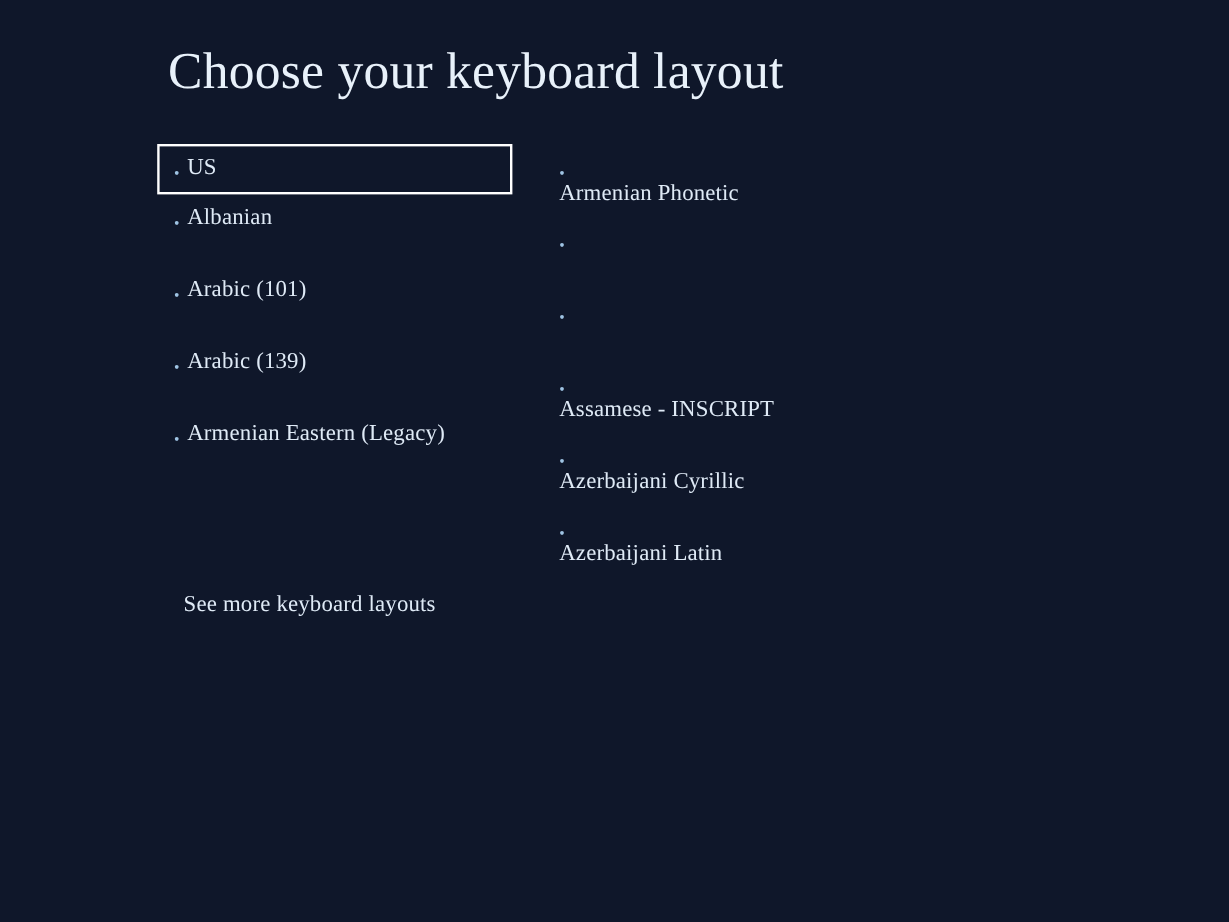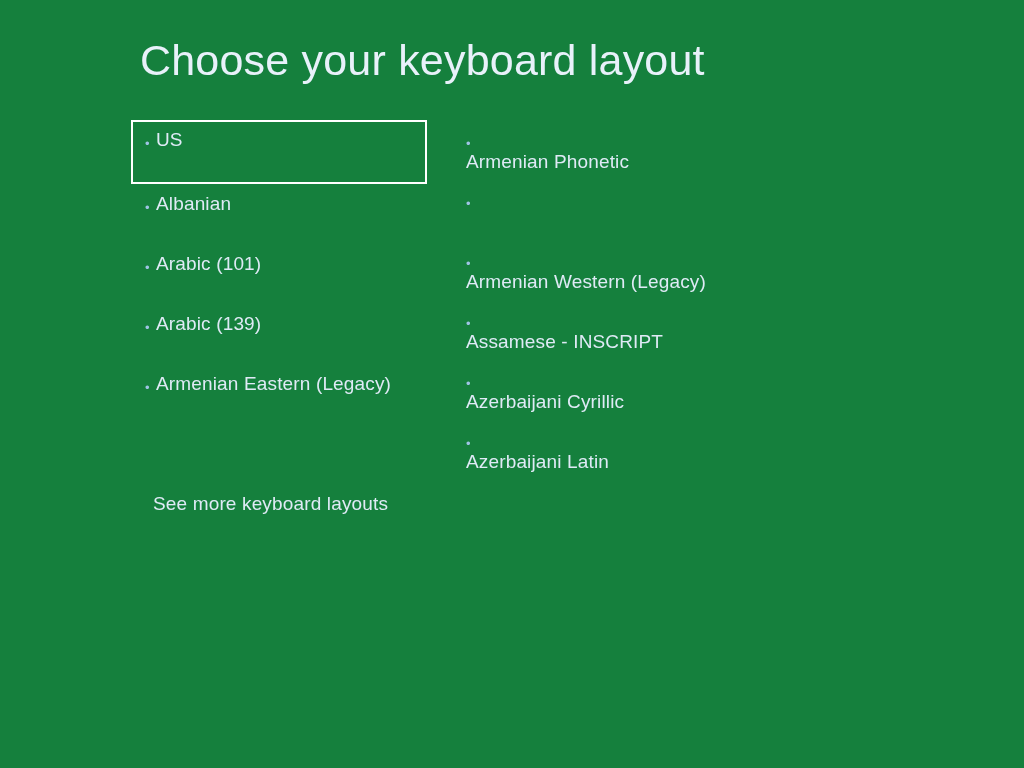--- a/index.html
+++ b/index.html
@@ -12,21 +12,22 @@
     overflow: hidden;
     background: #2066b4;
     font-family: "Liberation Sans", sans-serif;
     -webkit-font-smoothing: antialiased;
   }
 
   #screen {
     position: relative;
     width: 1024px;
     height: 768px;
-    background: #15803d;
+    background: #0f172a;
+    font-family: Liberation Serif, serif;
   }
 
   
   .page-title {
     position: absolute;
     left: 140px;
     top: 36px;
     font-size: 43px;
     font-weight: 300;
     letter-spacing: 0.2px;
@@ -58,21 +59,21 @@
     display: flex;
     align-items: flex-start;
     padding-top: 8px;
     cursor: default;
   }
   
   .col-1 .layout-item { padding-left: 14px; }
   .col-2 .layout-item { padding-left: 4px; flex-direction: column; }
 
   .layout-item.focused {
-    height: 64px;
+    height: 42px;
     border: 2px solid #ffffff;
     padding-top: 6px;
     padding-left: 12px;
   }
 
   .bullet-icon {
     flex: 0 0 auto;
     width: 11px;
     margin-top: 9px;
     color: #9fc4e4;
@@ -140,21 +141,20 @@
     <div class="layout-column col-2">
       <div class="layout-item">
         <span class="bullet-icon"></span>
         <span class="layout-label">Armenian Phonetic</span>
       </div>
       <div class="layout-item">
         <span class="bullet-icon"></span>
       </div>
       <div class="layout-item">
         <span class="bullet-icon"></span>
-        <span class="layout-label">Armenian Western (Legacy)</span>
       </div>
       <div class="layout-item">
         <span class="bullet-icon"></span>
         <span class="layout-label">Assamese - INSCRIPT</span>
       </div>
       <div class="layout-item">
         <span class="bullet-icon"></span>
         <span class="layout-label">Azerbaijani Cyrillic</span>
       </div>
       <div class="layout-item">

